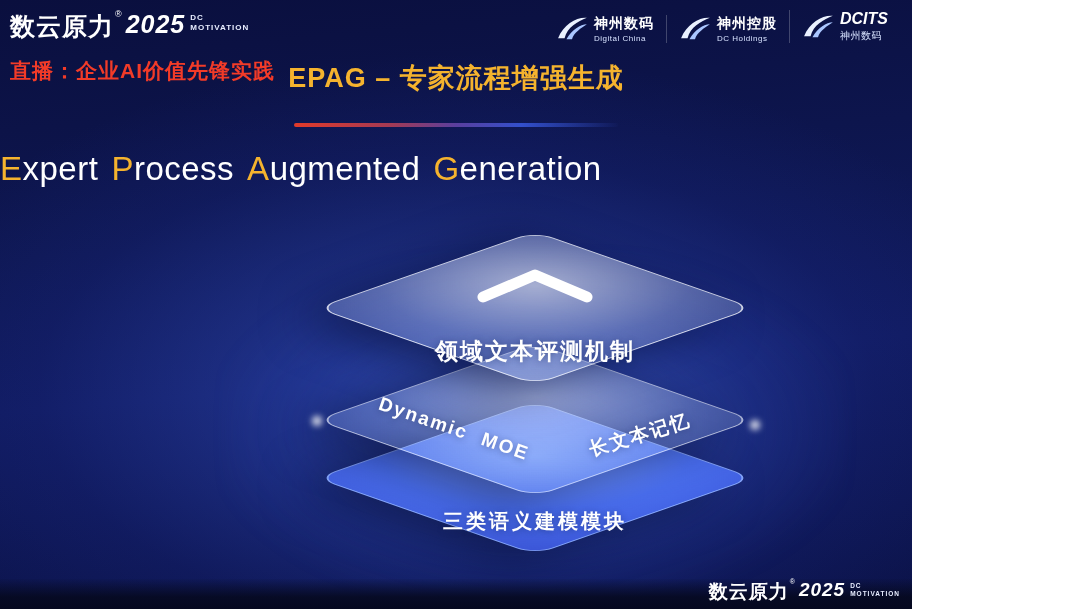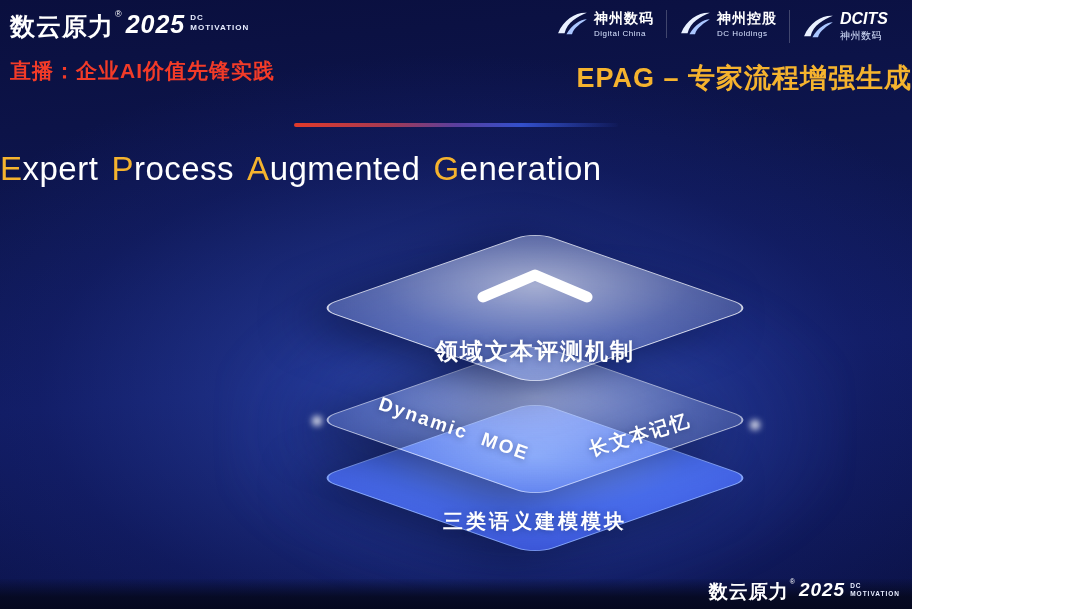--- a/index.html
+++ b/index.html
@@ -26,34 +26,34 @@
   .brand-tag { display: flex; flex-direction: column; justify-content: center; margin-left: 5px; margin-top: 3px; }
   .brand-tag span { font-size: 8px; font-weight: 700; letter-spacing: 1px; line-height: 1.2; color: #e8edff; }
 
   
   .live-label {
     position: absolute; left: 10px; top: 57px;
     color: #f23b28; font-size: 21px; font-weight: 800; letter-spacing: 1px;
   }
 
   
-  .partners { position: absolute; right: 12px; top: 10px; display: flex; align-items: flex-start; gap: 0; }
+  .partners { position: absolute; right: 12px; top: 10px; display: flex; align-items: flex-end; gap: 0; }
   .partner { display: flex; align-items: center; gap: 6px; padding: 0 12px; }
   .partner + .partner { border-left: 1px solid rgba(255,255,255,0.22); }
   .partner-text { display: flex; flex-direction: column; }
   .p-cn { font-size: 14px; font-weight: 700; color: #ffffff; letter-spacing: 1px; }
   .p-en { font-size: 8px; color: #d7e2ff; letter-spacing: 0.5px; margin-top: 1px; }
   .partner-dcits .p-cn { font-style: italic; font-size: 16px; letter-spacing: 0; }
   .partner-dcits .p-en { font-size: 10px; }
   .swoosh { width: 32px; height: 26px; }
 
   
   .page-title {
     position: absolute; top: 60px; left: 0; width: 100%;
-    text-align: right; color: #f5b32e; font-size: 27px; font-weight: 800; letter-spacing: 1px;
+    text-align: center; color: #f5b32e; font-size: 27px; font-weight: 800; letter-spacing: 1px;
   }
   .title-underline {
     position: absolute; top: 123px; left: 50%; margin-left: -162px;
     width: 324px; height: 4px; border-radius: 2px;
     background: linear-gradient(90deg, #e23a2a 0%, #a33a55 30%, #5a3f9e 50%, #3350cc 70%, rgba(35,60,160,0.05) 100%);
   }
   .subtitle {
     position: absolute; top: 150px; left: 0; width: 100%;
     display: flex; gap: 13px;
     font-size: 33px; font-weight: 500; color: #ffffff; letter-spacing: 0.5px;

